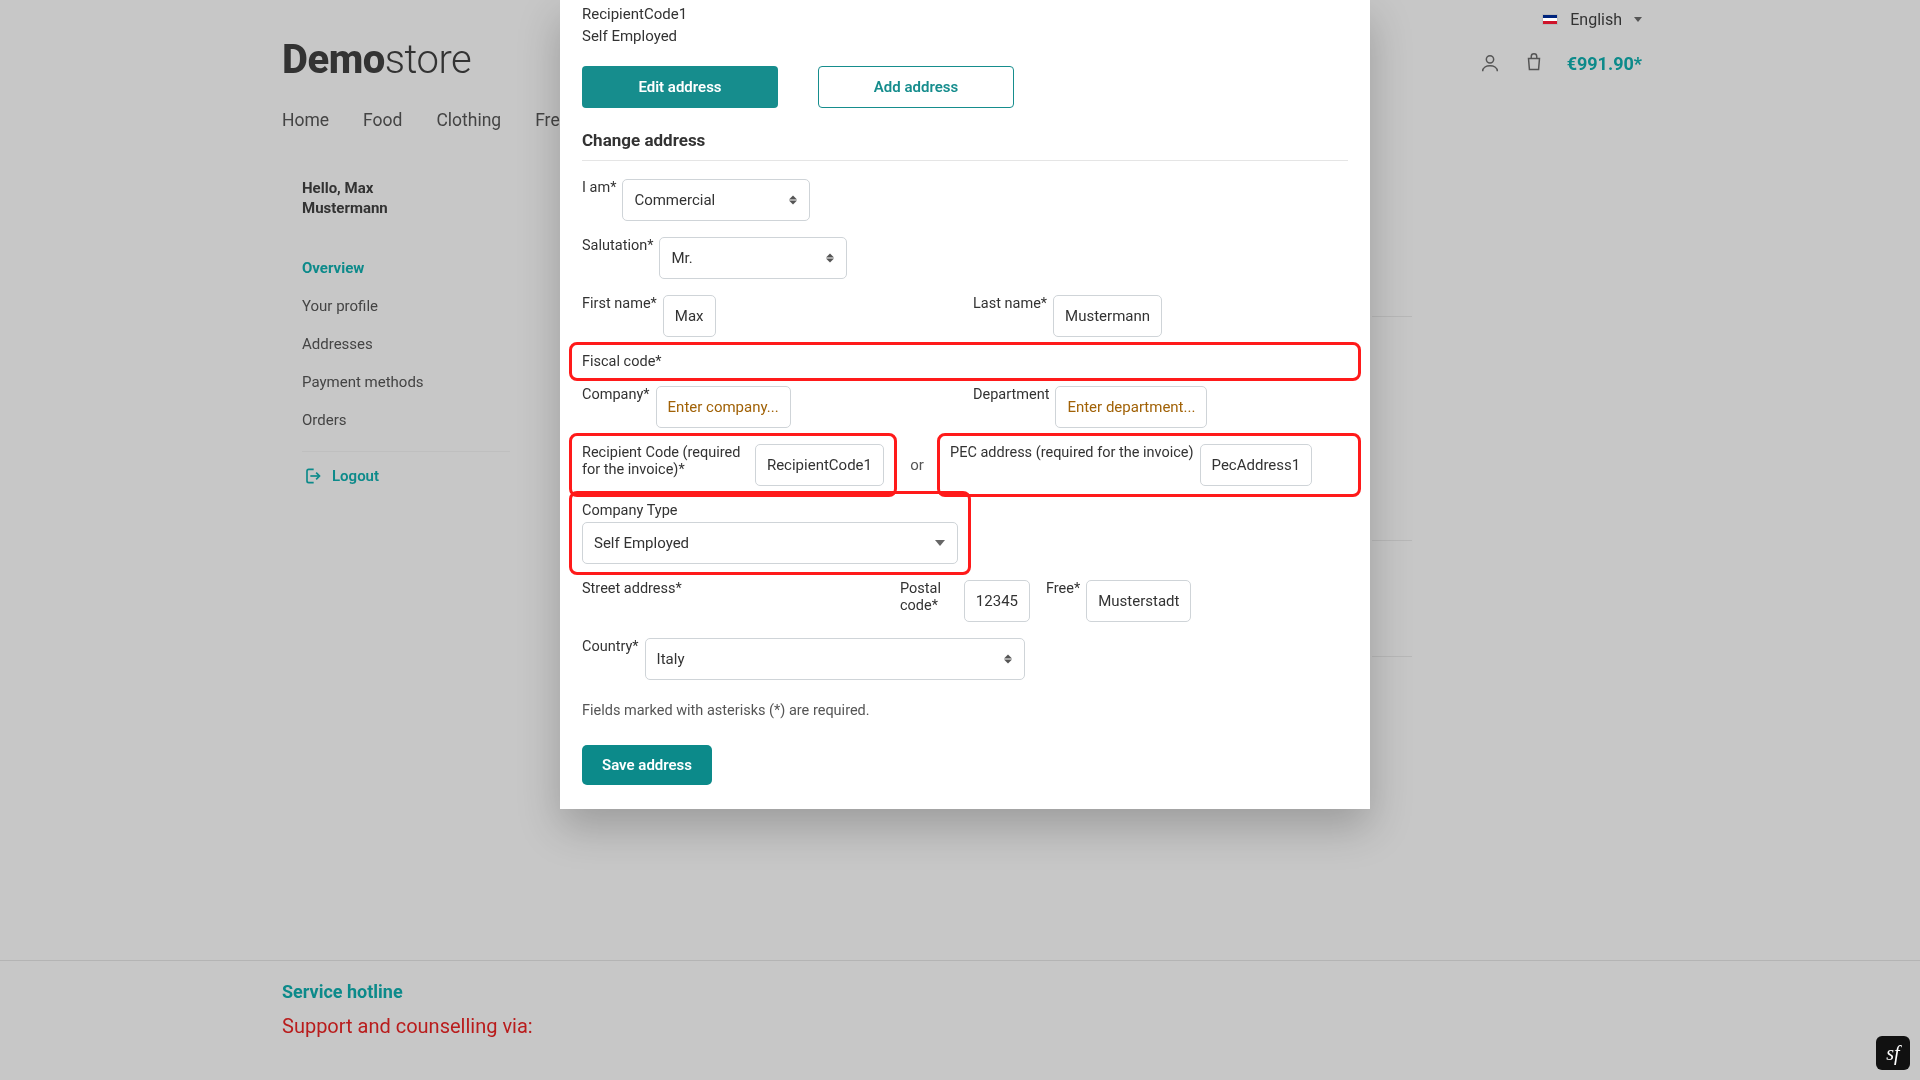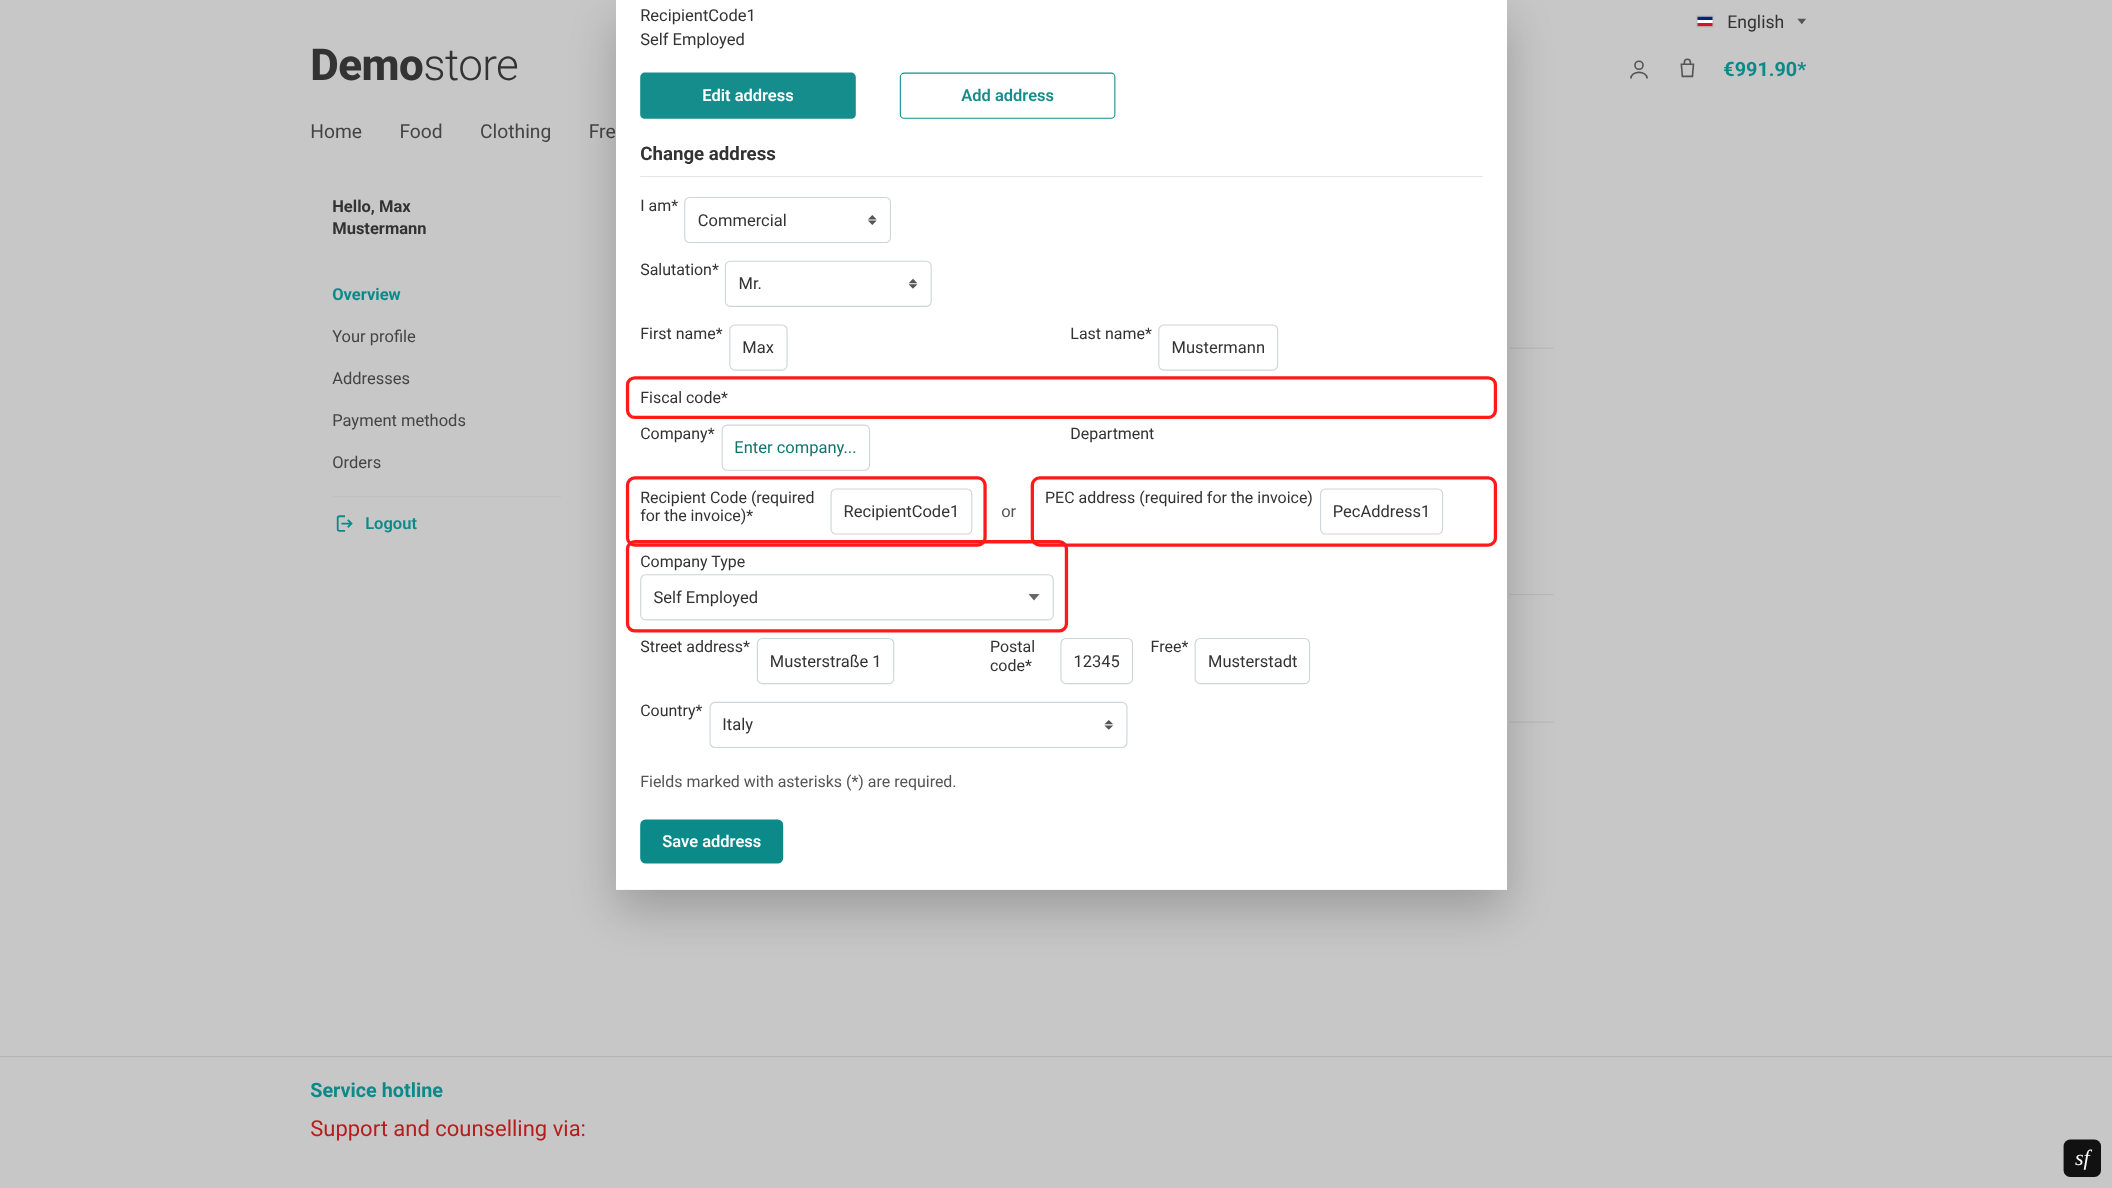--- a/index.html
+++ b/index.html
@@ -68,21 +68,21 @@
     display:flex; align-items:center; position:relative;
   }
   .control.select::after {
     content:""; position:absolute; right:12px; top:50%; transform:translateY(-50%);
     width:7px; height:10px;
   }
   .select-updown { position:absolute; right:12px; top:50%; transform:translateY(-50%); display:flex; flex-direction:column; gap:1px;}
   .tri-up{width:0;height:0;border-left:4px solid transparent;border-right:4px solid transparent;border-bottom:4px solid #555;}
   .tri-down{width:0;height:0;border-left:4px solid transparent;border-right:4px solid transparent;border-top:4px solid #555;}
   .select-caret { position:absolute; right:12px; top:50%; transform:translateY(-50%); width:0;height:0;border-left:5px solid transparent;border-right:5px solid transparent;border-top:6px solid #666;}
-  .control.placeholder { color:#0f766e; }
+  .control.placeholder { color:#a16207; }
   .narrow { width:188px; }
   .hl { outline: 3.5px solid #ff1a1a; outline-offset: 2px; border-radius:3px; }
   .or-wrap { grid-column:1 / span 2; display:flex; align-items:flex-end; gap:18px; }
   .or-wrap .field { flex:1; }
   .or-text { font-size:15px; color:#555; padding-bottom:12px; width:30px; text-align:center;}
   .row-3 { grid-column:1 / span 2; display:grid; grid-template-columns: 1fr 130px 1fr; gap:16px;}
   .helper { grid-column:1 / span 2; font-size:14.5px; color:#555; margin-top:6px;}
   .save-btn { background:#0c8a8a; color:#fff; font-size:15px; font-weight:600; height:40px; border-radius:5px; display:inline-flex; align-items:center; padding:0 20px; cursor:pointer; margin-top:10px;}
 
   
@@ -215,20 +215,23 @@
     </div>
 
     <div class="field">
       <label>Company*</label>
       <div class="control placeholder">
           <span>Enter company...</span>
         </div>
     </div>
     <div class="field">
       <label>Department</label>
+      <div class="control placeholder">
+          <span>Enter department...</span>
+        </div>
     </div>
 
     <div class="or-wrap">
       <div class="field hl" style="padding:6px 8px; margin:-6px -8px; flex:0 0 318px;">
         <label>Recipient Code (required for the invoice)*</label>
         <div class="control">
             <span>RecipientCode1</span>
           </div>
       </div>
       <div class="or-text">or</div>
@@ -246,23 +249,20 @@
         <div class="control select" style="width:376px;">
           <span>Self Employed</span>
           <span class="select-caret"></span>
         </div>
       </div>
     </div>
 
     <div class="row-3">
       <div class="field">
         <label>Street address*</label>
-        <div class="control">
-            <span>Musterstraße 1</span>
-          </div>
       </div>
       <div class="field">
         <label>Postal code*</label>
         <div class="control">
             <span>12345</span>
           </div>
       </div>
       <div class="field">
         <label>Free*</label>
         <div class="control">

